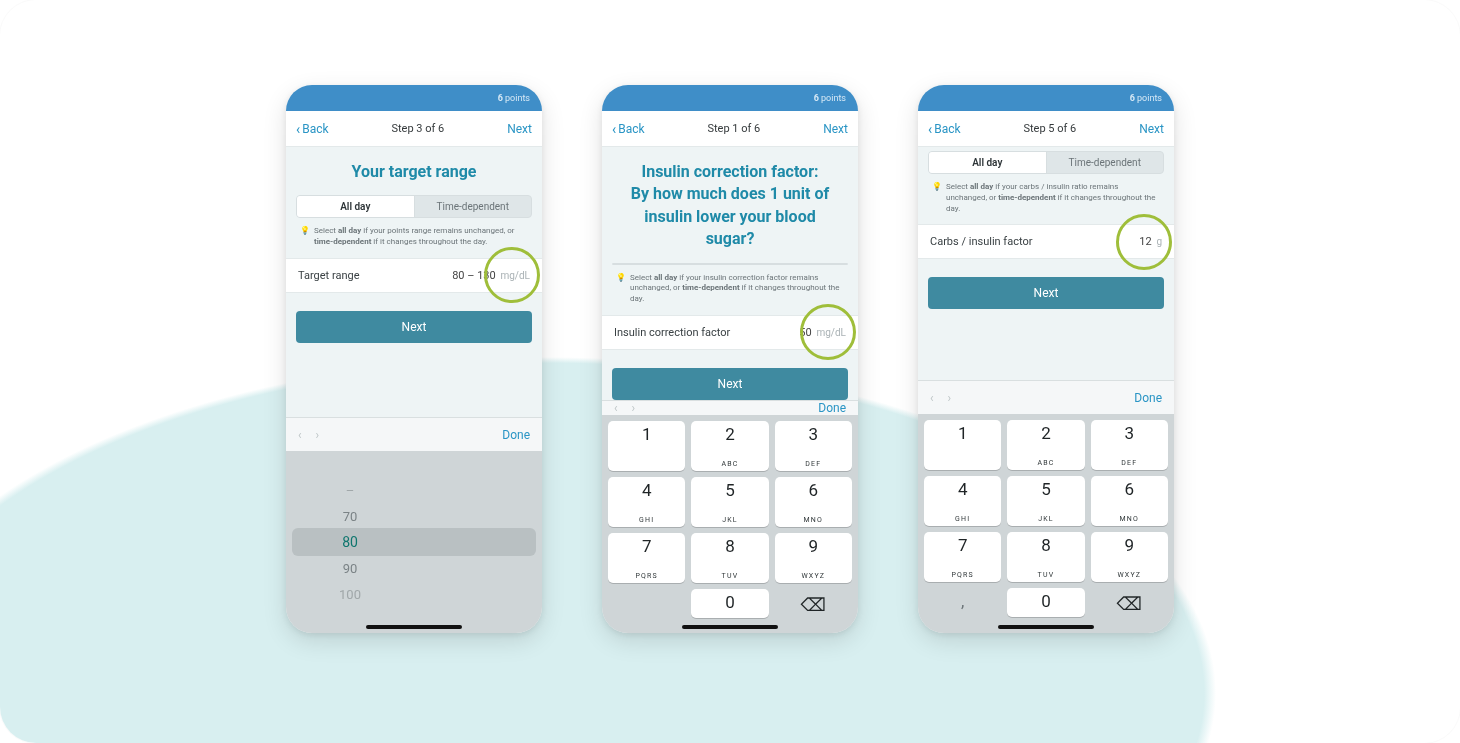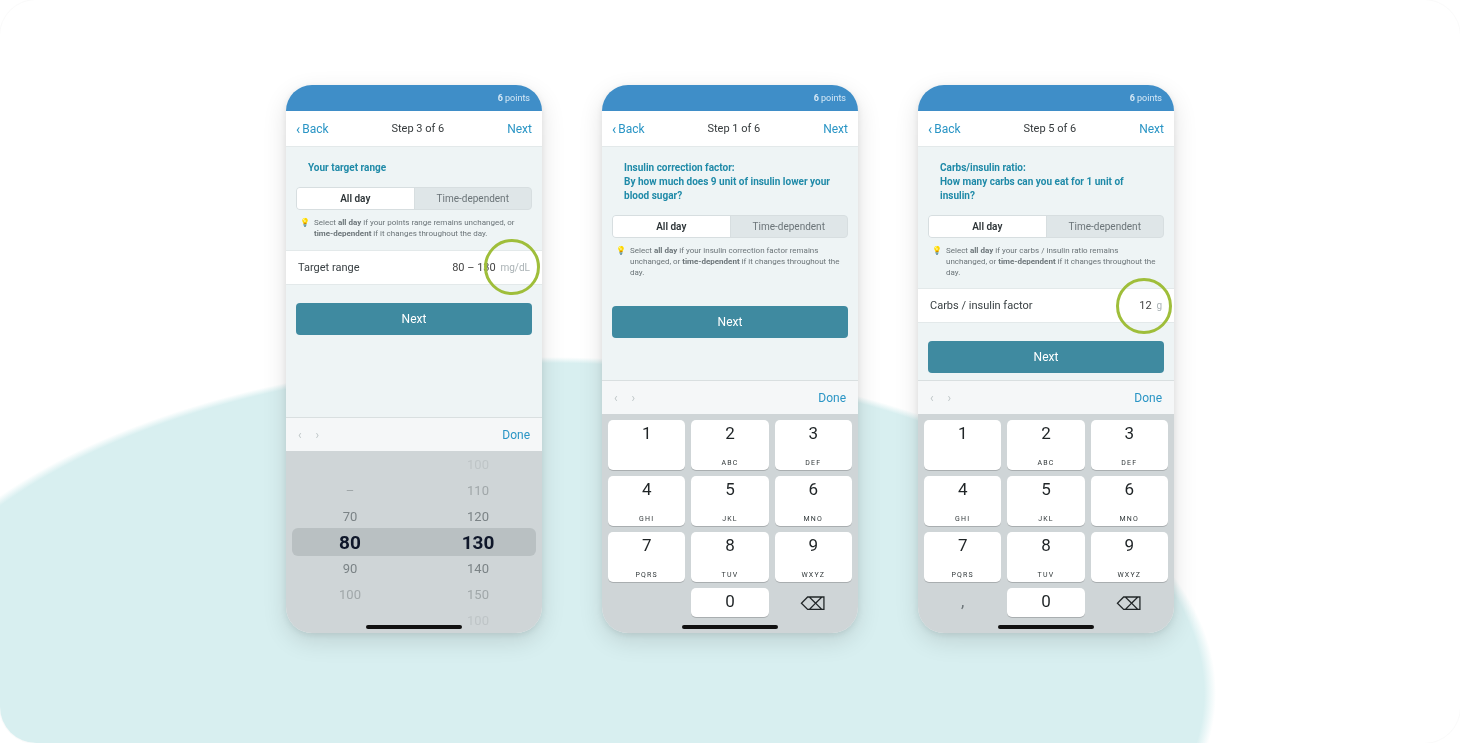--- a/index.html
+++ b/index.html
@@ -45,22 +45,22 @@
   }
   .nav-back { color: #2a95c5; display: flex; align-items: center; gap: 2px; }
   .nav-back .chev { font-size: 14px; line-height: 1; }
   .nav-title { color: #34393b; font-size: 11px; }
   .nav-next { color: #2a95c5; }
   .content {
     flex: 1; display: flex; flex-direction: column;
     padding: 0; overflow: hidden;
   }
   .headline {
-    color: #1f8aa8; font-weight: 700; font-size: 10px; line-height: 1.4;
-    text-align: left; padding: 14px 22px 8px;
+    color: #1f8aa8; font-weight: 700; font-size: 16px; line-height: 1.4;
+    text-align: center; padding: 14px 22px 8px;
   }
   .seg {
     display: flex; margin: 4px 10px 8px;
     border-radius: 4px; overflow: hidden;
     border: 1px solid #d7dee0;
     background: #dfe6e8;
   }
   .seg .opt {
     flex: 1; text-align: center; font-size: 10px; padding: 5px 4px;
     color: #6b7478;
@@ -112,21 +112,21 @@
     gap: 0;
   }
   .picker .col.left { left: 0; }
   .picker .col.right { right: 0; }
   .picker .row { height: 26px; display:flex; align-items:center; color: #7b8386; font-size: 13px; }
   .picker .row.dim { color: #a0a7a9; }
   .picker .sel-band {
     position: absolute; left: 6px; right: 6px; top: 50%; transform: translateY(-50%);
     height: 28px; background: #b9c0c2; border-radius: 6px;
   }
-  .picker .sel { color: #0f172a; font-weight: 700; font-size: 19px; z-index: 2; }
+  .picker .sel { color: #0f766e; font-weight: 400; font-size: 14px; z-index: 2; }
   .keypad {
     background: #cfd5d7; padding: 6px 6px 10px;
   }
   .keypad .krow { display: flex; gap: 6px; margin-bottom: 6px; }
   .keypad .key {
     flex: 1; background: #fff; border-radius: 5px; text-align: center;
     padding: 5px 0 3px; box-shadow: 0 1px 0 rgba(0,0,0,0.18);
     color: #1f2426;
   }
   .keypad .key .num { font-size: 17px; line-height: 1; }
@@ -184,58 +184,54 @@
         </div>
         <div class="picker">
           <div class="sel-band"></div>
           <div class="col left">
             <div class="row dim">–</div>
             <div class="row">70</div>
             <div class="row sel">80</div>
             <div class="row">90</div>
             <div class="row dim">100</div>
           </div>
-          <div class="col right">
-            <div class="row dim" style="opacity:.35">100</div>
-            <div class="row dim">110</div>
-            <div class="row">120</div>
-            <div class="row sel">130</div>
-            <div class="row">140</div>
-            <div class="row dim">150</div>
-            <div class="row dim" style="opacity:.35">100</div>
-          </div>
         </div>
       </div>
       <div class="home-ind"></div>
     </div>
 
     <div class="phone">
       <div class="status-bar">
         <span class="pts"><b>6</b> <span>points</span></span>
       </div>
       <div class="nav-bar">
         <div class="nav-back">
             <span class="chev">‹</span>
             <span>Back</span>
           </div>
         <div class="nav-title">Step 1 of 6</div>
         <div class="nav-next">Next</div>
       </div>
       <div class="content">
         <div class="headline">
           <div>Insulin correction factor:</div>
-          <div>By how much does 9 unit of insulin lower your blood sugar?</div>
+          <div>By how much does 1 unit of insulin lower your blood sugar?</div>
         </div>
         <div class="seg">
           <div class="opt active">All day</div>
           <div class="opt">Time-dependent</div>
         </div>
         <div class="hint">
           <span class="bulb">💡</span>
           <span class="txt"><span>Select </span><b>all day</b><span> if your insulin correction factor remains unchanged, or </span><b>time-dependent</b><span> if it changes throughout the day.</span></span>
+        </div>
+        <div class="field">
+          <span>Insulin correction factor</span>
+          <span><span class="val">50</span> <span class="unit">mg/dL</span></span>
+          <span class="circle"></span>
         </div>
         <div class="primary-btn">Next</div>
         <div class="spacer"></div>
         <div class="pick-toolbar">
           <div class="arrows">
             <span>‹</span>
             <span>›</span>
           </div>
           <div class="done">Done</div>
         </div>
@@ -304,24 +300,20 @@
       </div>
       <div class="nav-bar">
         <div class="nav-back">
             <span class="chev">‹</span>
             <span>Back</span>
           </div>
         <div class="nav-title">Step 5 of 6</div>
         <div class="nav-next">Next</div>
       </div>
       <div class="content">
-        <div class="headline">
-          <div>Carbs/insulin ratio:</div>
-          <div>How many carbs can you eat for 1 unit of insulin?</div>
-        </div>
         <div class="seg">
           <div class="opt active">All day</div>
           <div class="opt">Time-dependent</div>
         </div>
         <div class="hint">
           <span class="bulb">💡</span>
           <span class="txt"><span>Select </span><b>all day</b><span> if your carbs / insulin ratio remains unchanged, or </span><b>time-dependent</b><span> if it changes throughout the day.</span></span>
         </div>
         <div class="field">
           <span>Carbs / insulin factor</span>

